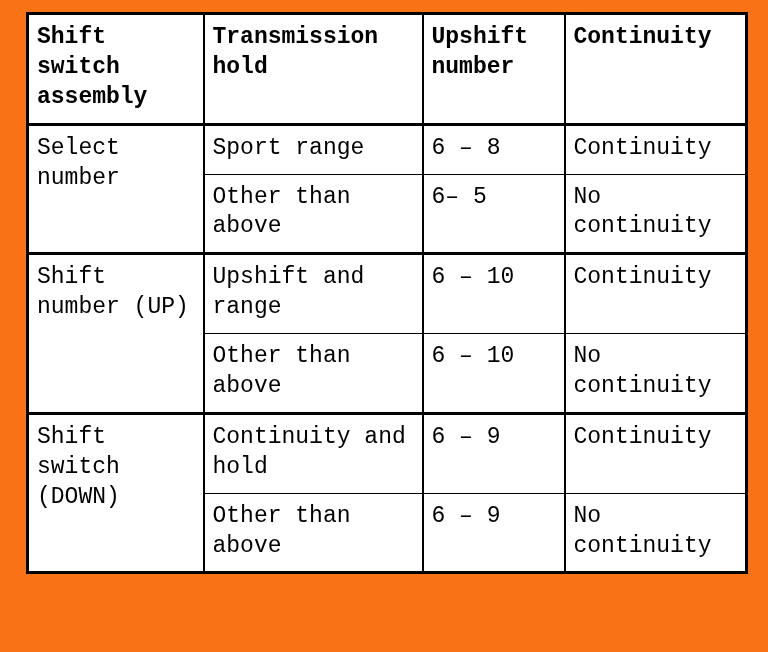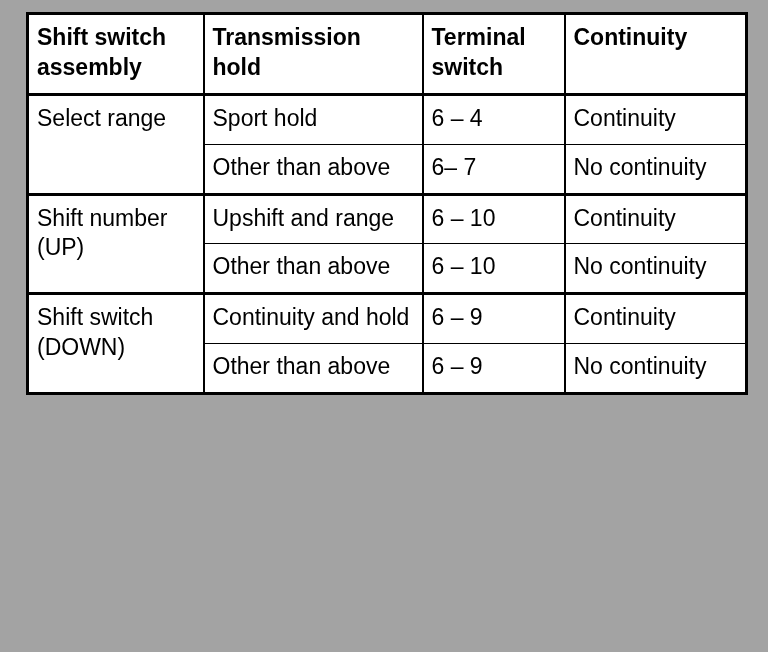--- a/index.html
+++ b/index.html
@@ -11,21 +11,22 @@
     width: 768px;
     height: 652px;
     overflow: hidden;
     font-family: "Liberation Sans", sans-serif;
     color: #000000;
   }
   .sheet {
     position: relative;
     width: 768px;
     height: 652px;
-    background: #a3a3a3;
+    background: #f97316;
+    font-family: Liberation Mono, monospace;
   }
   table.spec-table {
     position: absolute;
     left: 26px;
     top: 12px;
     width: 719px;
     border-collapse: collapse;
     table-layout: fixed;
     background: #ffffff;
   }
@@ -91,36 +92,36 @@
       <col class="c-assembly">
       <col class="c-range">
       <col class="c-terminal">
       <col class="c-continuity">
     </colgroup>
 
     <thead>
       <tr class="hdr-row">
         <th class="hcell">Shift switch assembly</th>
         <th class="hcell">Transmission hold</th>
-        <th class="hcell">Terminal switch</th>
+        <th class="hcell">Upshift number</th>
         <th class="hcell">Continuity</th>
       </tr>
     </thead>
 
     <tbody>
 
       <tr class="data-row block-start">
-        <td class="cell group" rowspan="2">Select range</td>
-        <td class="cell">Sport hold</td>
-        <td class="cell">6 – 4</td>
+        <td class="cell group" rowspan="2">Select number</td>
+        <td class="cell">Sport range</td>
+        <td class="cell">6 – 8</td>
         <td class="cell">Continuity</td>
       </tr>
       <tr class="data-row">
         <td class="cell">Other than above</td>
-        <td class="cell">6– 7</td>
+        <td class="cell">6– 5</td>
         <td class="cell">No continuity</td>
       </tr>
 
       <tr class="data-row block-start">
         <td class="cell group" rowspan="2">Shift number (UP)</td>
         <td class="cell">Upshift and range</td>
         <td class="cell">6 – 10</td>
         <td class="cell">Continuity</td>
       </tr>
       <tr class="data-row">

